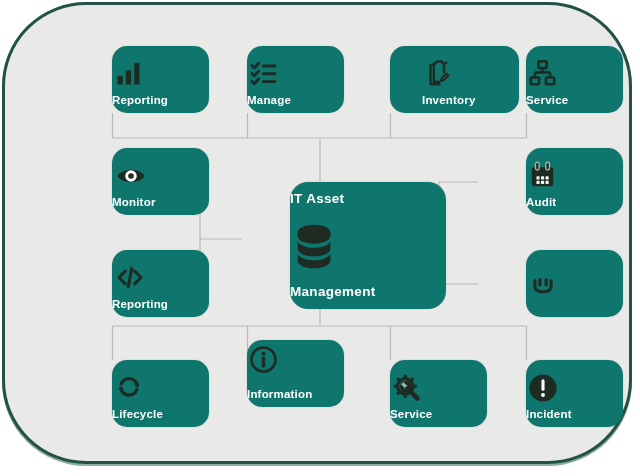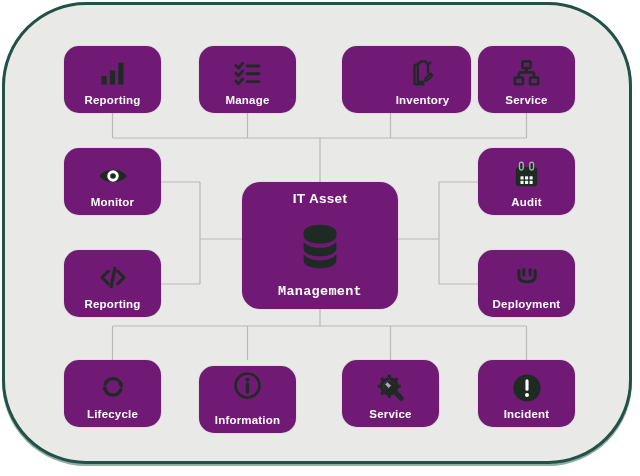--- a/index.html
+++ b/index.html
@@ -1,32 +1,32 @@
 <!DOCTYPE html>
 <html><head>
 <meta charset="utf-8">
 <style>
   html,body{margin:0;padding:0;width:640px;height:476px;background:#ffffff;
     font-family:"Liberation Sans",sans-serif;overflow:hidden;position:relative;}
   .canvas{position:absolute;left:2px;top:2px;width:630px;height:462px;
     background:#e9e9e8;border:3px solid #235148;border-radius:84px;
     box-shadow:0 2px 0 #8fae9f;box-sizing:border-box;}
   .wires{position:absolute;left:0;top:0;width:640px;height:476px;pointer-events:none;}
-  .node{position:absolute;width:97px;height:67px;border-radius:15px;background:#701a75;
-    display:flex;flex-direction:column;align-items:center;justify-content:flex-end;
-    box-shadow:0 0 0 1px rgba(0,0,0,0.04);}
+  .node{position:absolute;width:97px;height:67px;border-radius:15px;background:#0f766e;
+    display:flex;flex-direction:column;align-items:flex-start;justify-content:flex-end;
+    box-shadow:0 0 0 1px rgba(0,0,0,0.04);margin-left:48px;}
   .node .icon{flex:1;display:flex;align-items:center;justify-content:center;
     color:#1d2b23;padding-top:7px;}
   .node .label{color:#ffffff;font-weight:bold;font-size:11.5px;letter-spacing:.2px;
     padding-bottom:7px;line-height:1;}
   .node.central{left:242px;top:182px;width:156px;height:127px;border-radius:18px;
     justify-content:space-between;}
   .node.central .label{font-size:13.5px;letter-spacing:.3px;}
   .node.central .label.top{padding-top:10px;padding-bottom:0;}
-  .node.central .label.bottom{padding-bottom:11px;font-family:Liberation Mono, monospace;}
+  .node.central .label.bottom{padding-bottom:11px;}
   .node.central .icon{padding-top:2px;}
   svg{display:block;}
 </style>
 </head>
 <body>
 
 <div class="canvas"></div>
 
 <svg class="wires" width="640" height="476" viewBox="0 0 640 476">
   <g stroke="#b9b9b9" stroke-width="1.2" fill="none">
@@ -131,21 +131,20 @@
 
 <div class="node" style="left:478px;top:250px;">
   <span class="icon">
     <svg width="34" height="33" viewBox="0 0 24 24" fill="none" stroke="currentColor" stroke-width="2.3" stroke-linecap="round">
       <path d="M6.1,6.9 V10.7 C6.1,13.1 7.7,14.7 10.3,15 L11.3,15.1"></path>
       <path d="M9.7,6.3 V10.1"></path>
       <path d="M17.9,6.9 V10.7 C17.9,13.1 16.3,14.7 13.7,15 L12.7,15.1"></path>
       <path d="M14.3,6.3 V10.1"></path>
     </svg>
   </span>
-  <span class="label">Deployment</span>
 </div>
 
 <div class="node central">
   <span class="label top">IT Asset</span>
   <span class="icon">
     <svg width="48" height="54" viewBox="0 0 24 24" preserveAspectRatio="none" fill="currentColor">
       <path d="M12,2.5 C7.3,2.5 3.8,4 3.8,5.9 L3.8,7.6 C3.8,9.5 7.3,11 12,11 C16.7,11 20.2,9.5 20.2,7.6 L20.2,5.9 C20.2,4 16.7,2.5 12,2.5 Z"></path>
       <path d="M3.8,10.1 L3.8,13.2 C3.8,15.1 7.3,16.6 12,16.6 C16.7,16.6 20.2,15.1 20.2,13.2 L20.2,10.1 C18.9,11.8 15.7,12.8 12,12.8 C8.3,12.8 5.1,11.8 3.8,10.1 Z"></path>
       <path d="M3.8,15.7 L3.8,18.5 C3.8,20.4 7.3,21.9 12,21.9 C16.7,21.9 20.2,20.4 20.2,18.5 L20.2,15.7 C18.9,17.4 15.7,18.4 12,18.4 C8.3,18.4 5.1,17.4 3.8,15.7 Z"></path>
     </svg>
@@ -160,21 +159,21 @@
         <path d="M6.36,9.45 A6,6 0 0 1 17.64,9.45"></path>
         <path d="M17.64,13.55 A6,6 0 0 1 6.36,13.55"></path>
       </g>
       <polygon points="18.7,12.5 15.8,10.1 19.5,8.8" fill="currentColor"></polygon>
       <polygon points="5.3,10.5 8.2,12.9 4.5,14.2" fill="currentColor"></polygon>
     </svg>
   </span>
   <span class="label">Lifecycle</span>
 </div>
 
-<div class="node" style="left:199px;top:366px;gap:13px;">
+<div class="node" style="left:199px;top:340px;gap:13px;">
   <span class="icon">
     <svg width="33" height="33" viewBox="0 0 24 24">
       <circle cx="12" cy="12" r="8.7" fill="none" stroke="currentColor" stroke-width="1.9"></circle>
       <circle cx="12" cy="7.8" r="1.5" fill="currentColor"></circle>
       <path d="M12,11 V16.8" stroke="currentColor" stroke-width="2.5" stroke-linecap="round"></path>
     </svg>
   </span>
   <span class="label">Information</span>
 </div>
 

